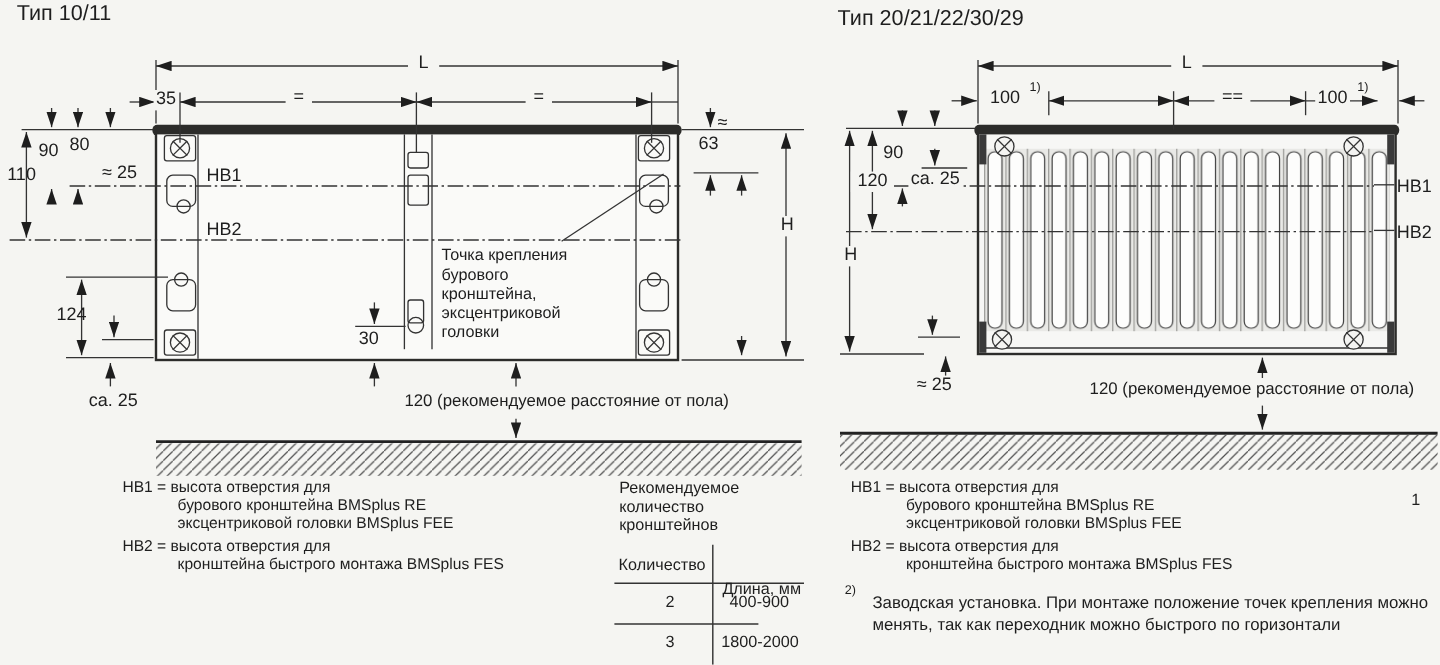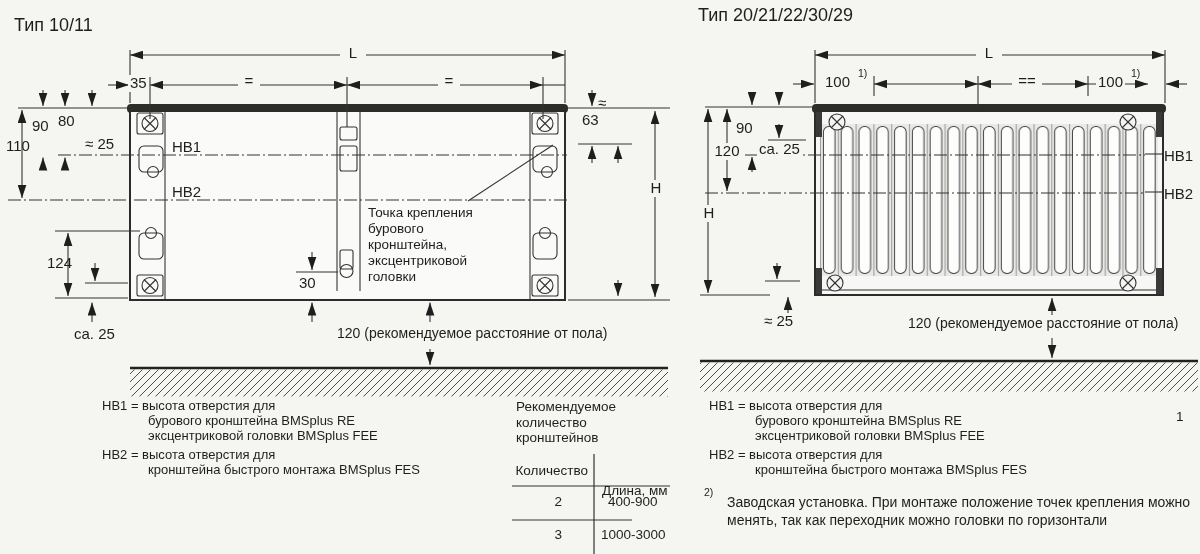--- a/index.html
+++ b/index.html
@@ -212,21 +212,21 @@
     </g>
   </g>
 
   <g stroke="#333" stroke-width="1.2">
     <line x1="594" y1="454" x2="594" y2="554"></line>
     <line x1="512" y1="486" x2="670" y2="486"></line>
     <line x1="512" y1="520" x2="632" y2="520"></line>
   </g>
 </svg>
 
-<span class="t f18" style="left:14px;top:16px">Тип 10/11</span>
+<span class="t f18" style="left:14px;top:2px">Тип 10/11</span>
 <span class="t f15 bg c" style="left:340px;top:45px;width:22px">L</span>
 <span class="t f15 bg" style="left:128px;top:75px">35</span>
 <span class="t f15 bg c" style="left:238px;top:73px;width:18px">=</span>
 <span class="t f15 bg c" style="left:438px;top:73px;width:18px">=</span>
 <span class="t f15" style="left:32px;top:118px">90</span>
 <span class="t f15" style="left:58px;top:113px">80</span>
 <span class="t f15" style="left:6px;top:138px">110</span>
 <span class="t f15" style="left:85px;top:136px">≈ 25</span>
 <span class="t f15" style="left:172px;top:139px">HB1</span>
 <span class="t f15" style="left:172px;top:184px">HB2</span>
@@ -280,21 +280,21 @@
 <div class="t cap" style="left:516px;top:399px">
   <div>Рекомендуемое</div>
   <div>количество</div>
   <div>кронштейнов</div>
 </div>
 <span class="t f13 right-al" style="left:500px;top:464px;width:88px">Количество</span>
 <span class="t f13" style="left:602px;top:484px">Длина, мм</span>
 <span class="t f13 right-al" style="left:500px;top:495px;width:62px">2</span>
 <span class="t f13" style="left:608px;top:495px">400-900</span>
 <span class="t f13 right-al" style="left:500px;top:528px;width:62px">3</span>
-<span class="t f13" style="left:601px;top:528px">1000-3000</span>
+<span class="t f13" style="left:601px;top:528px">1800-2000</span>
 
 <span class="t f11" style="left:704px;top:487px">2)</span>
 <div class="t fn" style="left:727px;top:494px">Заводская установка. При монтаже положение точек крепления можно</div>
-<div class="t fn" style="left:727px;top:512px">менять, так как переходник можно головки по горизонтали</div>
+<div class="t fn" style="left:727px;top:512px">менять, так как переходник можно быстрого по горизонтали</div>
 
 <span class="t f13" style="left:1176px;top:410px">1</span>
 
 </div>
 
 </body></html>

